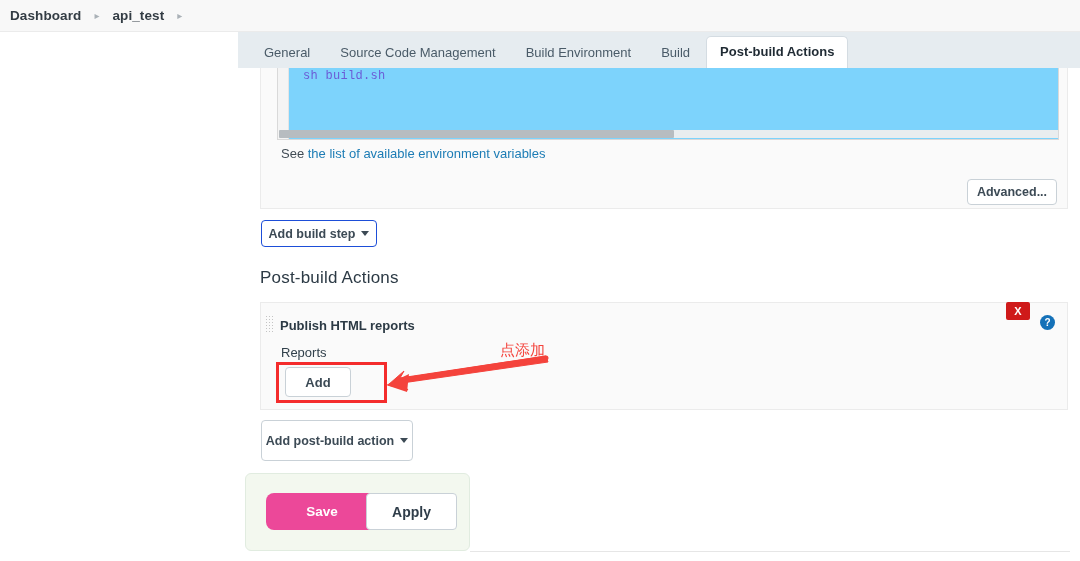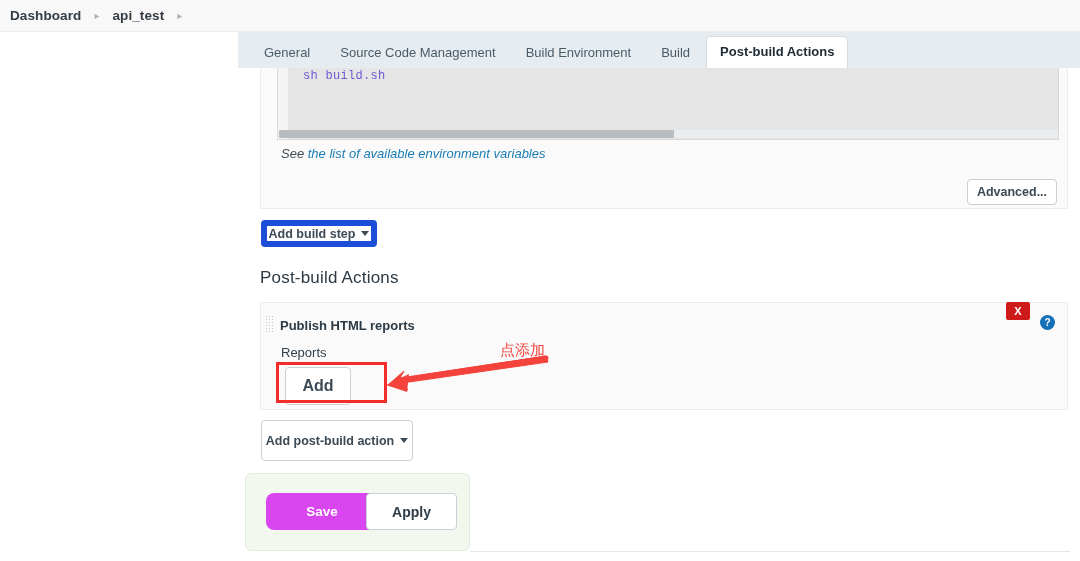--- a/index.html
+++ b/index.html
@@ -104,21 +104,21 @@
     background: #fafafa;
     border: 1px solid #ebebeb;
     border-top: none;
     box-sizing: border-box;
   }
   #script-box {
     position: absolute;
     left: 277px; top: 68px;
     width: 782px;
     height: 72px;
-    background: #e5e5e5;
+    background: #7dd3fc;
     border: 1px solid #d9d9d9;
     border-top: none;
     box-sizing: border-box;
     overflow: hidden;
   }
   #script-gutter {
     position: absolute;
     left: 0; top: 0;
     width: 10px; height: 100%;
     background: #f4f4f4;
@@ -145,21 +145,20 @@
     width: 395px; height: 8px;
     background: #b7bcc0;
     border-radius: 1px;
   }
 
   #env-line {
     position: absolute;
     left: 281px; top: 146px;
     font-size: 13px;
     color: #404b54;
-    font-style: italic;
   }
   #env-link {
     color: #1c7cb5;
     text-decoration: none;
     cursor: pointer;
   }
 
   #advanced-button {
     position: absolute;
     left: 967px; top: 179px;
@@ -176,21 +175,21 @@
     box-sizing: border-box;
     cursor: pointer;
     text-align: center;
   }
 
   #add-build-step-button {
     position: absolute;
     left: 261px; top: 220px;
     width: 116px; height: 27px;
     background: #ffffff;
-    border: 6px solid #1d4ed8;
+    border: 1px solid #1d4ed8;
     border-radius: 4px;
     font-size: 12.5px;
     font-weight: bold;
     color: #3c4a55;
     display: flex;
     align-items: center;
     justify-content: center;
     gap: 6px;
     box-sizing: border-box;
     cursor: pointer;
@@ -239,25 +238,25 @@
   }
   #reports-label {
     position: absolute;
     left: 281px; top: 345px;
     font-size: 13px;
     color: #31404b;
   }
   #add-button {
     position: absolute;
     left: 285px; top: 367px;
-    width: 66px; height: 38px;
+    width: 66px; height: 30px;
     background: #ffffff;
     border: 1px solid #c9d1d7;
     border-radius: 4px;
-    font-size: 16px;
+    font-size: 13px;
     font-weight: bold;
     color: #3c4a55;
     display: flex;
     align-items: center;
     justify-content: center;
     box-sizing: border-box;
     cursor: pointer;
   }
   #add-highlight-box {
     position: absolute;
@@ -322,21 +321,21 @@
     width: 225px; height: 78px;
     background: #f3f8ef;
     border: 1px solid #e1ece0;
     border-radius: 6px;
     box-sizing: border-box;
   }
   #save-button {
     position: absolute;
     left: 266px; top: 493px;
     width: 112px; height: 37px;
-    background: #d946ef;
+    background: #ec4899;
     color: #ffffff;
     font-size: 13.5px;
     font-weight: bold;
     border: none;
     border-radius: 8px;
     display: flex;
     align-items: center;
     justify-content: center;
     cursor: pointer;
   }

